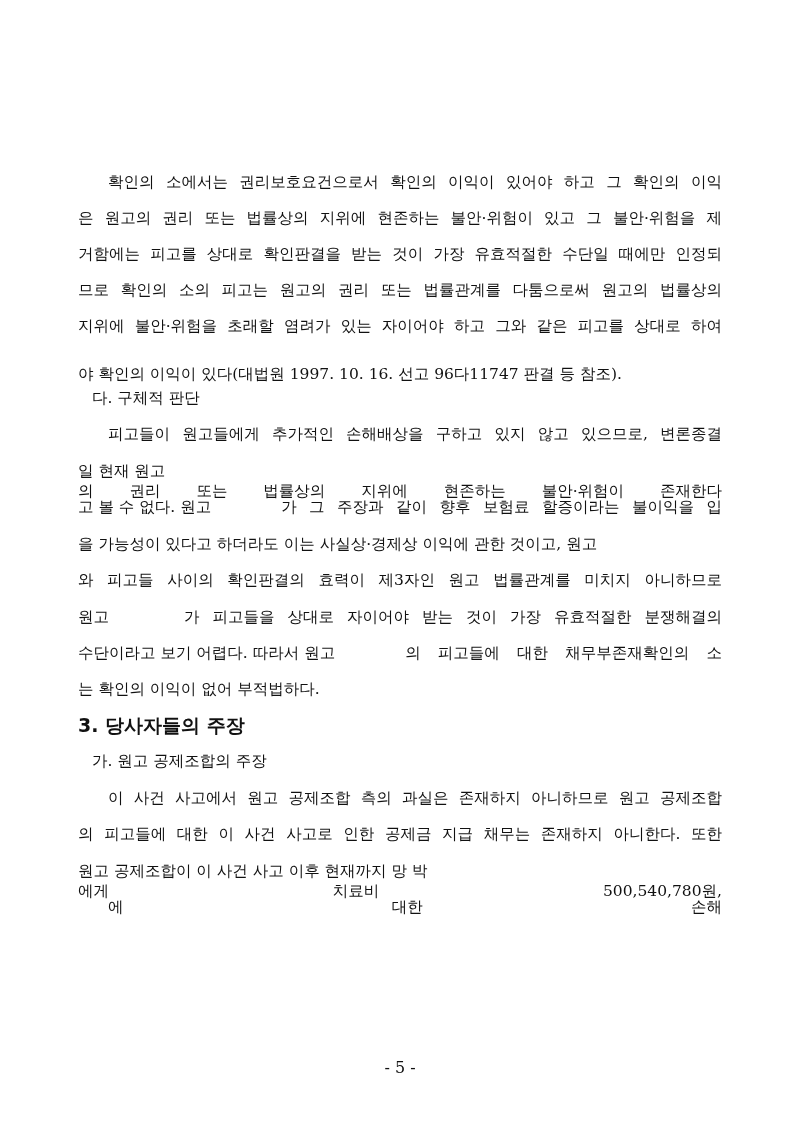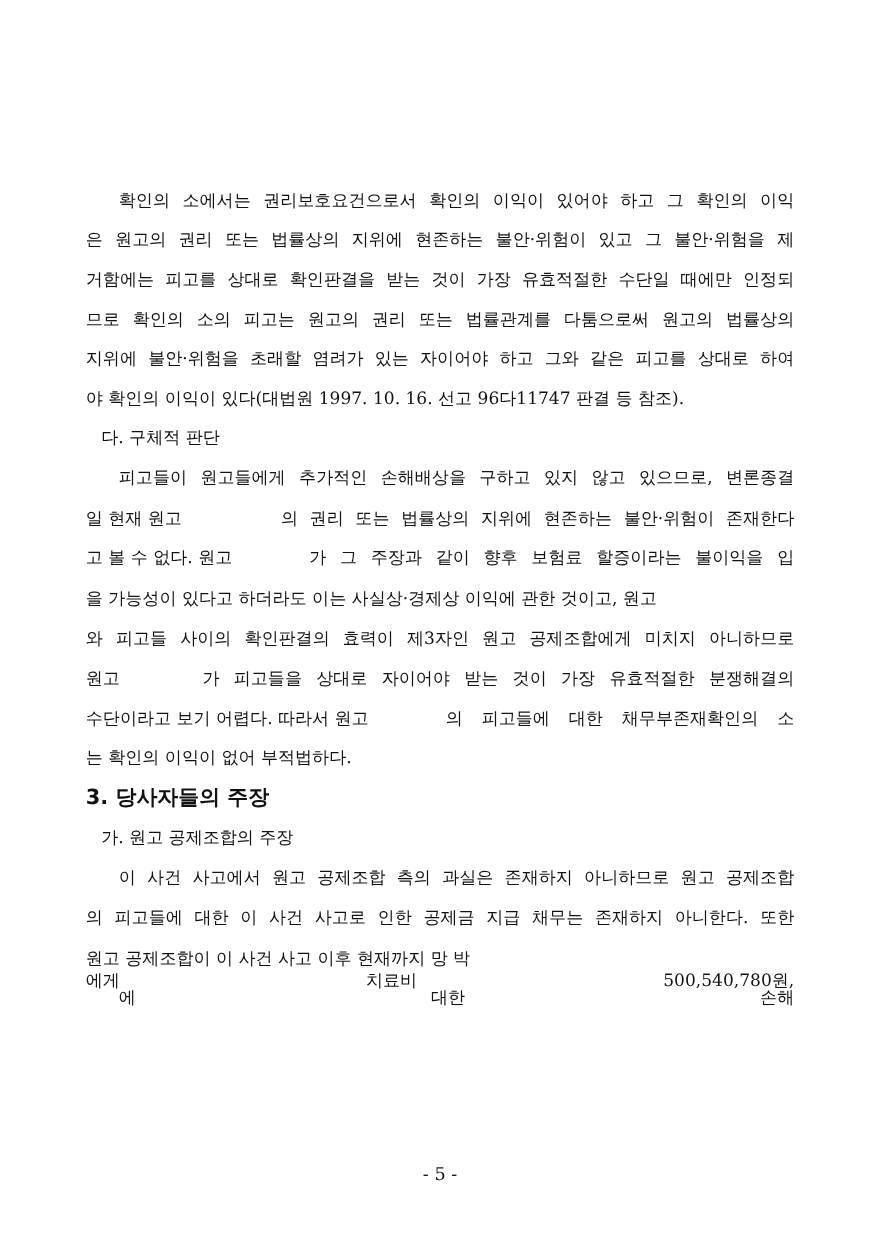--- a/index.html
+++ b/index.html
@@ -18,37 +18,37 @@
 </head>
 <body>
 
 <div class="page">
 
   <div class="line indent1" style="top:172px">확인의 소에서는 권리보호요건으로서 확인의 이익이 있어야 하고 그 확인의 이익</div>
   <div class="line" style="top:208px">은 원고의 권리 또는 법률상의 지위에 현존하는 불안·위험이 있고 그 불안·위험을 제</div>
   <div class="line" style="top:244px">거함에는 피고를 상대로 확인판결을 받는 것이 가장 유효적절한 수단일 때에만 인정되</div>
   <div class="line" style="top:280px">므로 확인의 소의 피고는 원고의 권리 또는 법률관계를 다툼으로써 원고의 법률상의</div>
   <div class="line" style="top:316px">지위에 불안·위험을 초래할 염려가 있는 자이어야 하고 그와 같은 피고를 상대로 하여</div>
-  <div class="line last" style="top:352px">야 확인의 이익이 있다(대법원 1997. 10. 16. 선고 96다11747 판결 등 참조).</div>
+  <div class="line last" style="top:364px">야 확인의 이익이 있다(대법원 1997. 10. 16. 선고 96다11747 판결 등 참조).</div>
 
   <div class="line indent-sub" style="top:388px">다. 구체적 판단</div>
 
   <div class="line indent1" style="top:424px">피고들이 원고들에게 추가적인 손해배상을 구하고 있지 않고 있으므로, 변론종결</div>
-  <div class="line" style="top:461px; display:flex; justify-content:space-between; text-align-last:left;">
+  <div class="line" style="top:461px; display:flex; justify-content:space-between; text-align-last:left;flex-direction:column;">
     <span>일 현재 원고</span>
     <span style="width:90px"></span>
     <span style="flex:1; text-align:justify; text-align-last:justify;">의 권리 또는 법률상의 지위에 현존하는 불안·위험이 존재한다</span>
   </div>
   <div class="line" style="top:497px; display:flex; justify-content:space-between; text-align-last:left;">
     <span>고 볼 수 없다. 원고</span>
     <span style="width:70px"></span>
     <span style="flex:1; text-align:justify; text-align-last:justify;">가 그 주장과 같이 향후 보험료 할증이라는 불이익을 입</span>
   </div>
   <div class="line last" style="top:534px">을 가능성이 있다고 하더라도 이는 사실상·경제상 이익에 관한 것이고, 원고</div>
-  <div class="line" style="top:570px">와 피고들 사이의 확인판결의 효력이 제3자인 원고 공제조합에게 미치지 아니하므로</div>
+  <div class="line" style="top:570px">와 피고들 사이의 확인판결의 효력이 제3자인 원고 법률관계를 미치지 아니하므로</div>
   <div class="line" style="top:607px; display:flex; justify-content:space-between; text-align-last:left;">
     <span>원고</span>
     <span style="width:75px"></span>
     <span style="flex:1; text-align:justify; text-align-last:justify;">가 피고들을 상대로 자이어야 받는 것이 가장 유효적절한 분쟁해결의</span>
   </div>
   <div class="line" style="top:643px; display:flex; justify-content:space-between; text-align-last:left;">
     <span>수단이라고 보기 어렵다. 따라서 원고</span>
     <span style="width:70px"></span>
     <span style="flex:1; text-align:justify; text-align-last:justify;">의 피고들에 대한 채무부존재확인의 소</span>
   </div>

